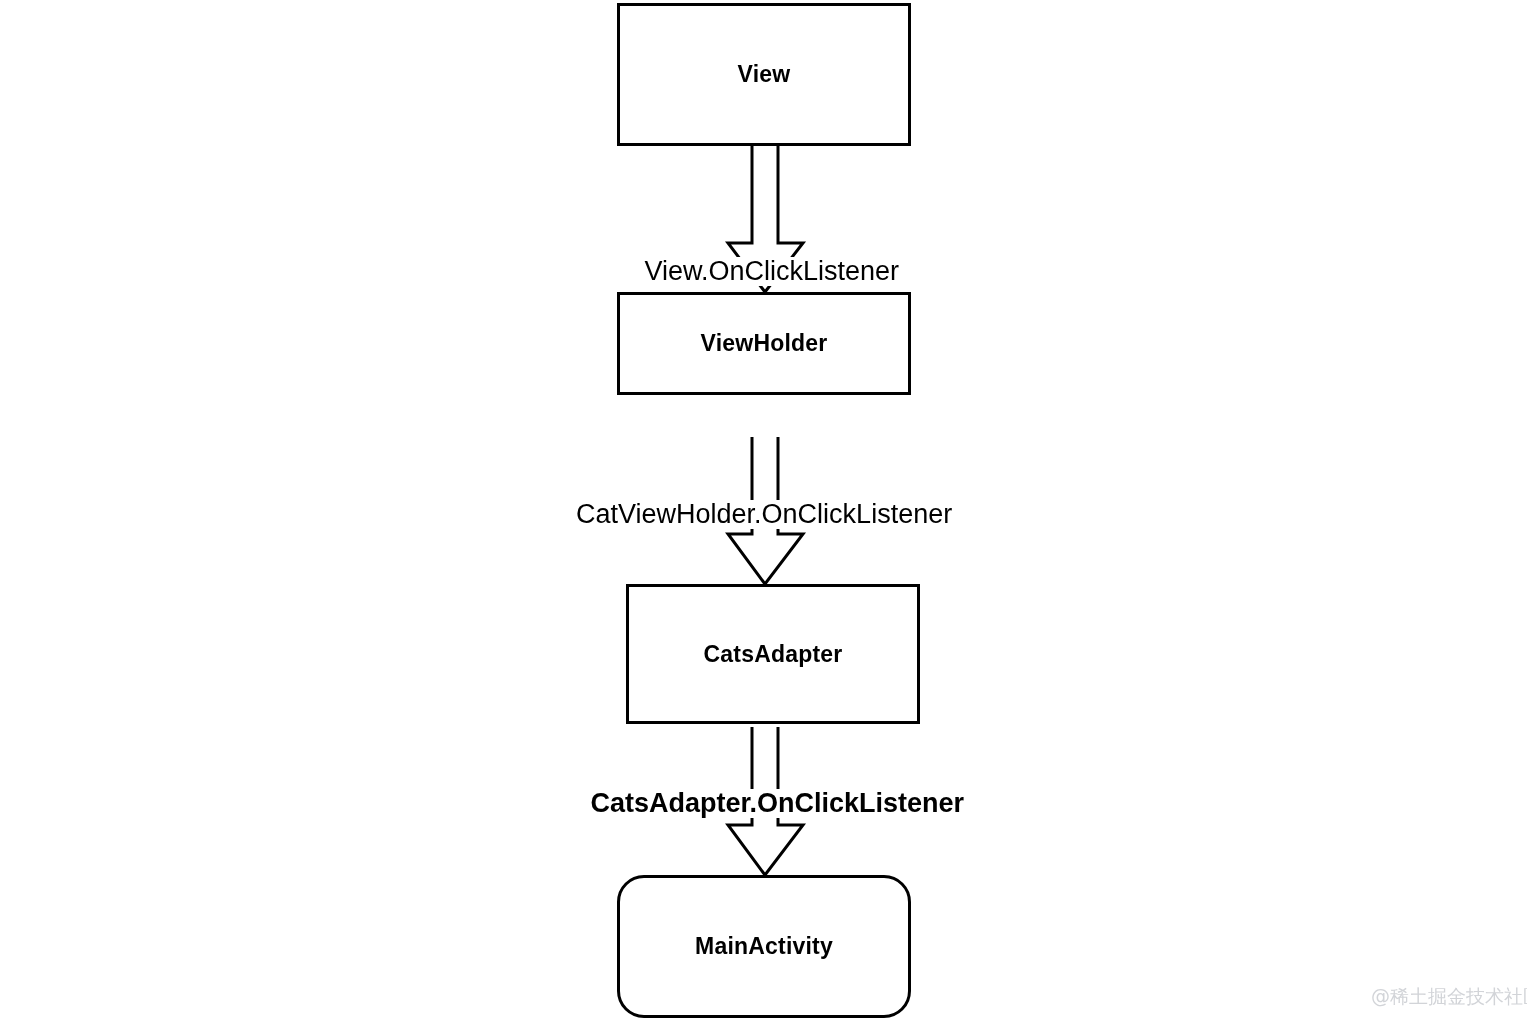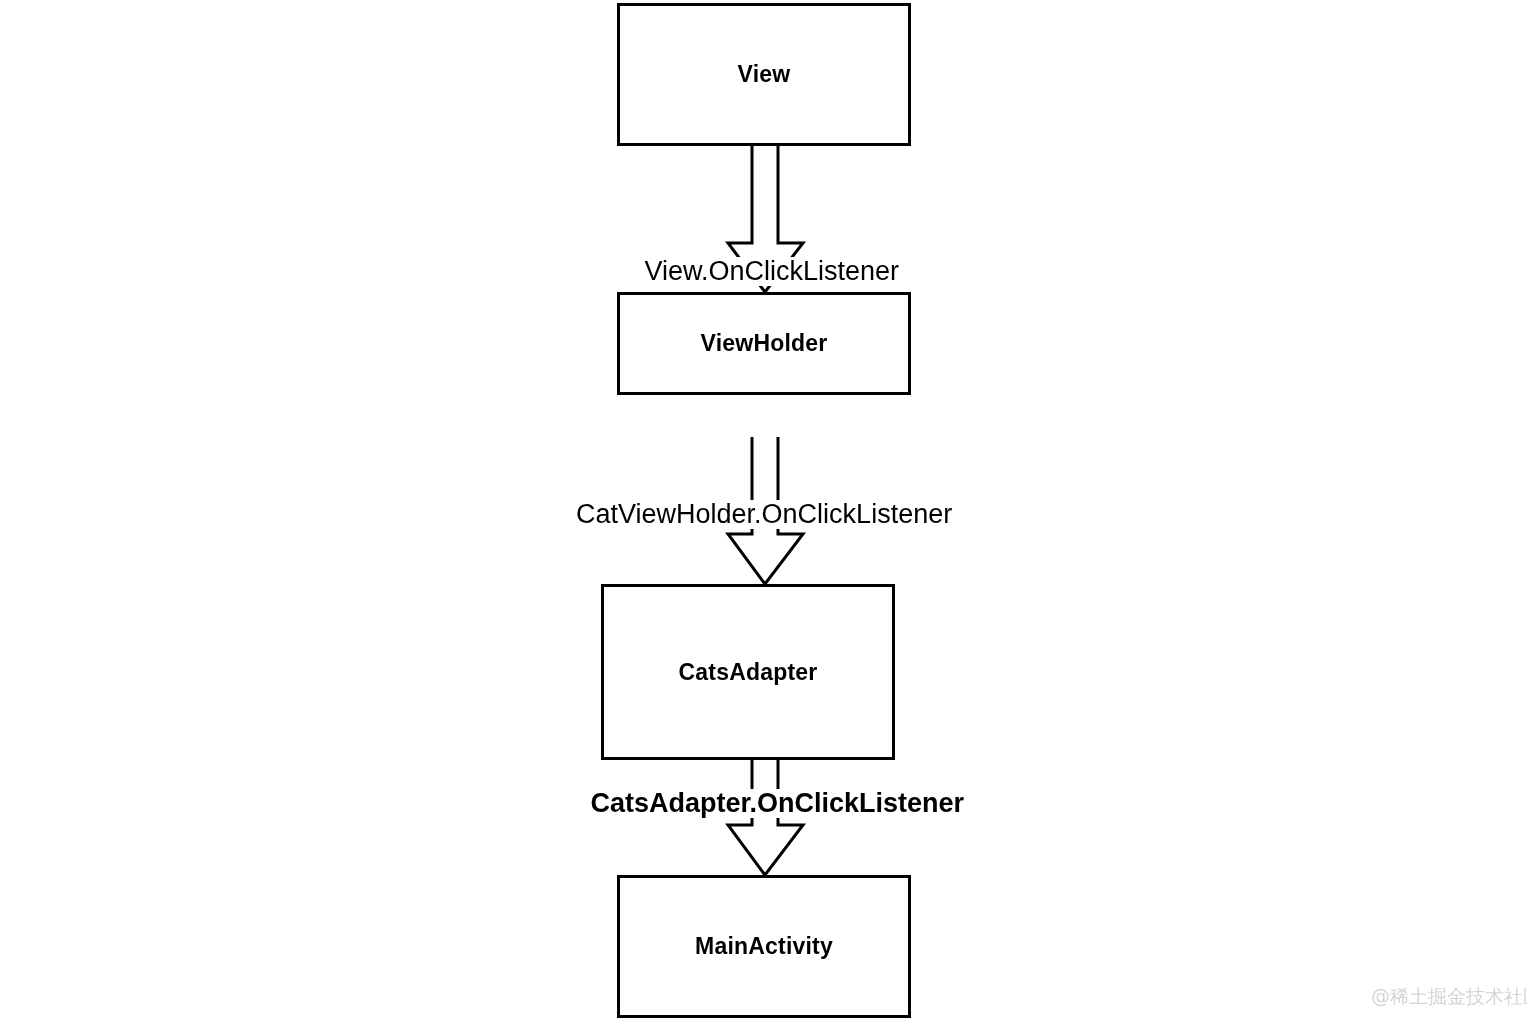--- a/index.html
+++ b/index.html
@@ -84,21 +84,21 @@
     <svg class="edge-svg" width="135" height="160" viewBox="698 721 135 160" style="left: 698px; top: 721px;">
       <polyline points="752,727 752,825 728,825 765,875 803,825 778,825 778,727" fill="none" stroke="#000000" stroke-width="3" stroke-linejoin="miter" stroke-linecap="butt"></polyline>
     </svg>
     <div class="edge-label" style="left: 588.5px; top: 788.5px; font-weight: bold;">CatsAdapter.OnClickListener</div>
     <div class="node-box" style="left: 617px; top: 3px; width: 294px; height: 143px;">
       <span class="node-label">View</span>
     </div>
     <div class="node-box" style="left: 617px; top: 292px; width: 294px; height: 103px;">
       <span class="node-label">ViewHolder</span>
     </div>
-    <div class="node-box" style="left: 601px; top: 584px; width: 294px; height: 176px;">
+    <div class="node-box" style="left: 626px; top: 584px; width: 294px; height: 140px;">
       <span class="node-label">CatsAdapter</span>
     </div>
-    <div class="node-box" style="left: 617px; top: 875px; width: 294px; height: 143px;">
+    <div class="node-box" style="left: 617px; top: 875px; width: 294px; height: 143px; border-radius: 27px;">
       <span class="node-label">MainActivity</span>
     </div>
   </div>
 
 <div class="watermark" style="left: 1371px; top: 987px; color: rgb(210, 212, 216);">@稀土掘金技术社区</div>
 
 </body></html>

